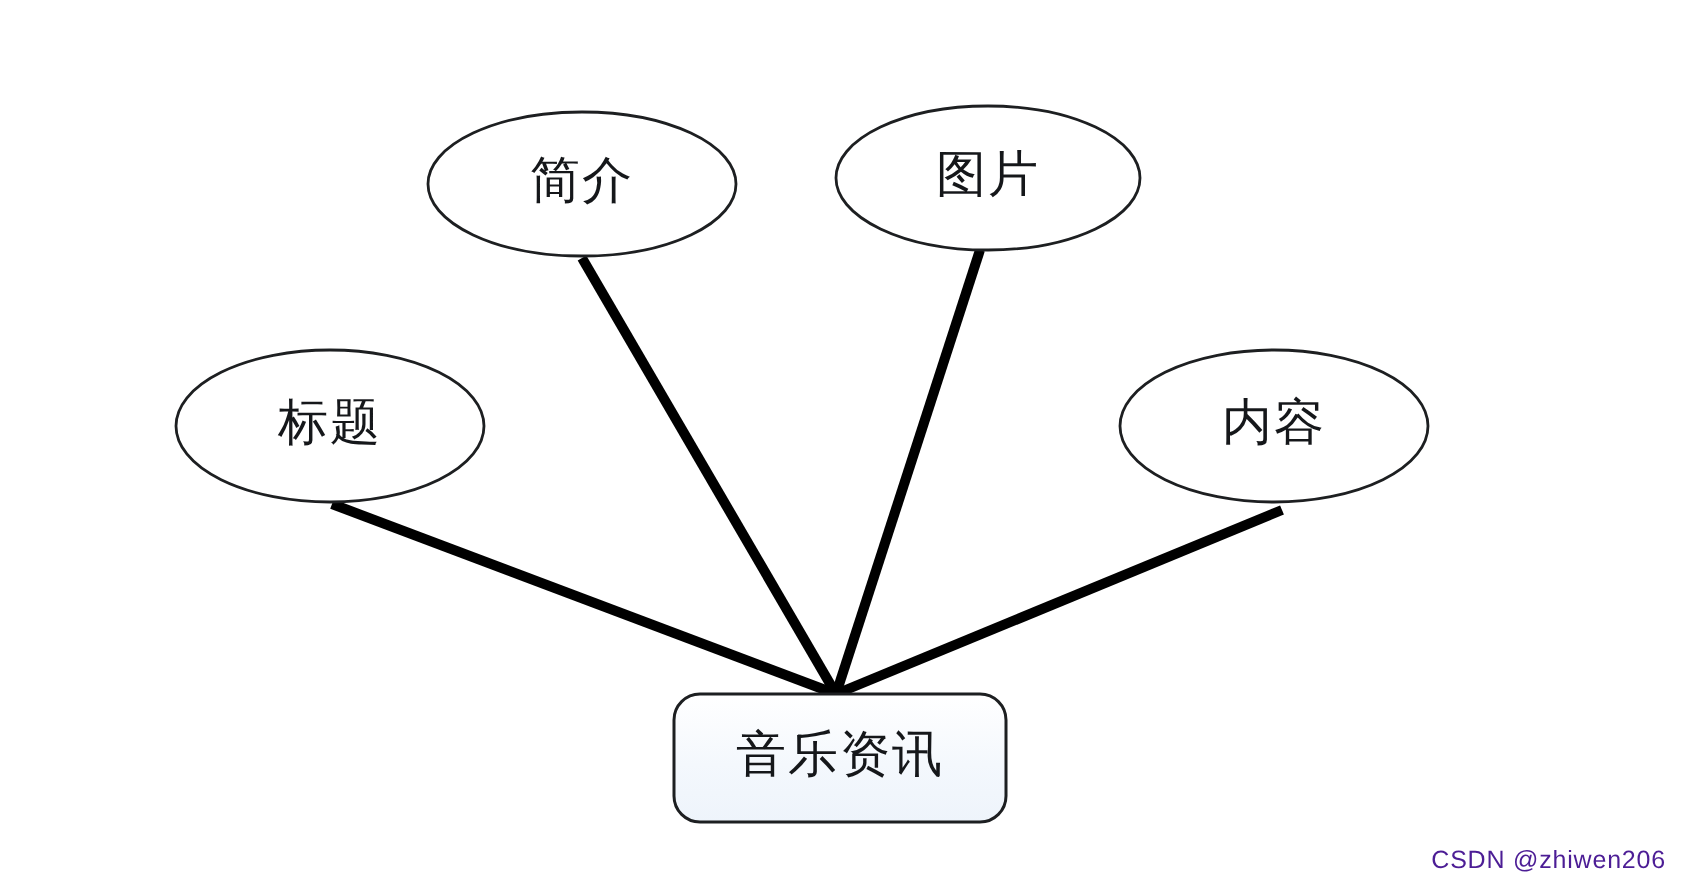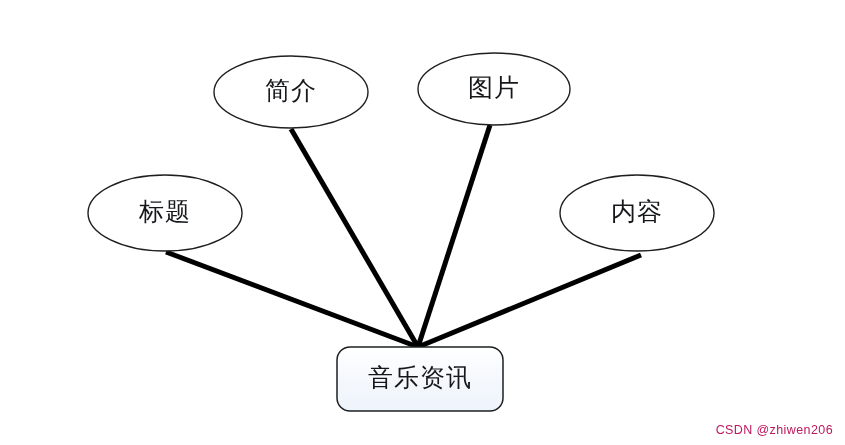--- a/index.html
+++ b/index.html
@@ -55,21 +55,21 @@
     stroke-width: 5;
     stroke-linecap: butt;
     fill: none;
   }
   .watermark {
     position: absolute;
     right: 12px;
     bottom: 8px;
     font-family: "Liberation Sans", "DejaVu Sans", sans-serif;
     font-size: 12.5px;
-    color: #be185d;
+    color: #4c1d95;
     letter-spacing: 0.4px;
     white-space: nowrap;
     user-select: none;
   }
 </style>
 </head>
 <body>
 
 <div id="canvas">
 

